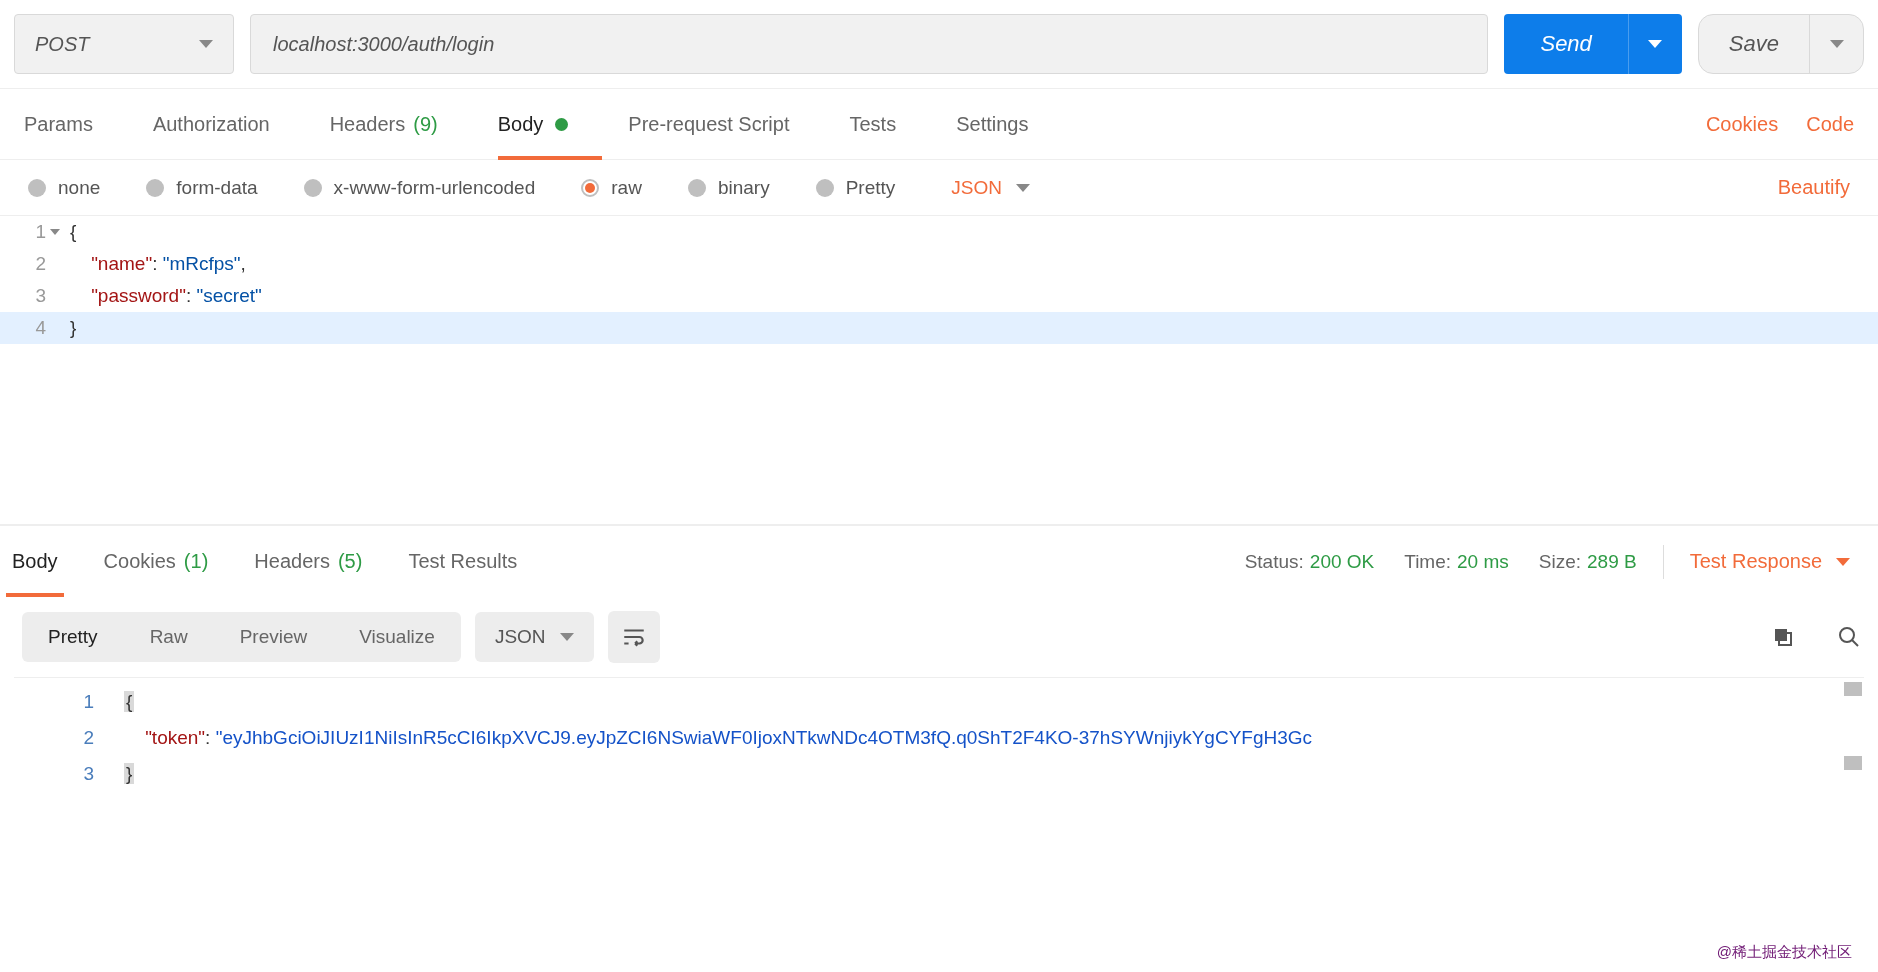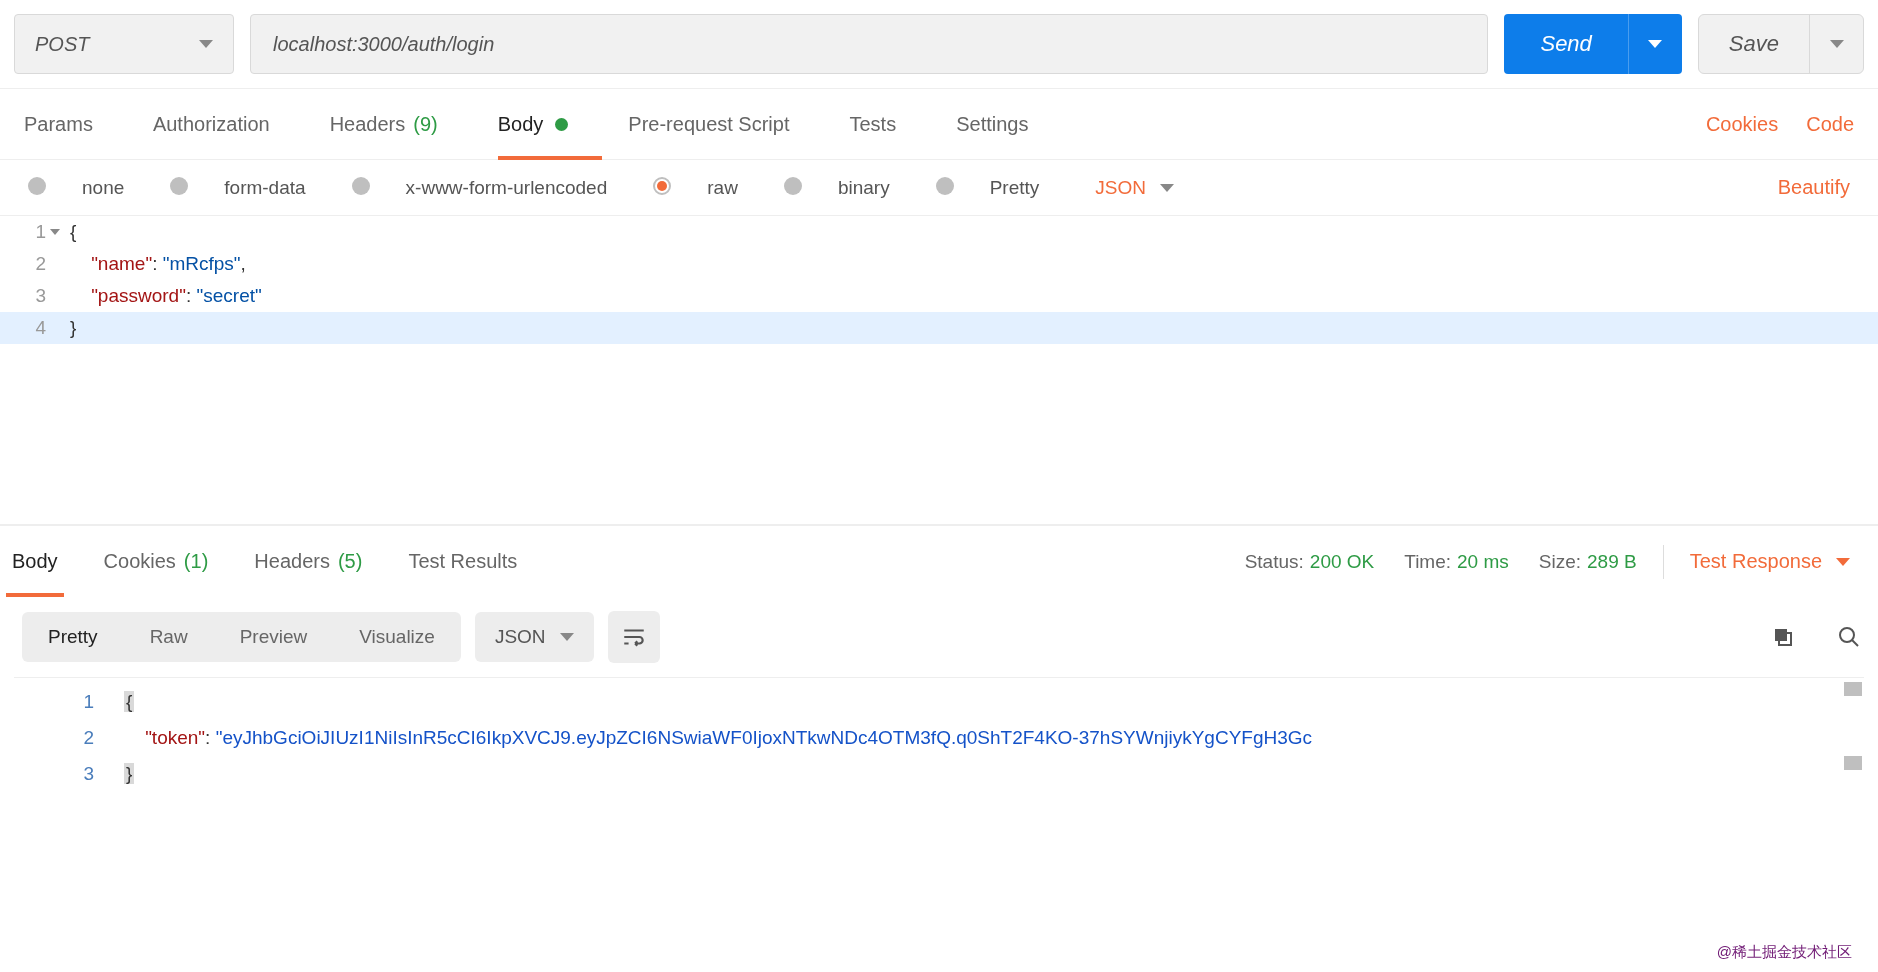--- a/index.html
+++ b/index.html
@@ -8,37 +8,37 @@
 
 .req-bar { display:flex; gap:16px; padding:14px 14px 14px 14px; background:#fff;font-style:italic; }
 .method-select { display:flex; align-items:center; justify-content:space-between; width:220px; height:60px; background:#f1f1f1; border:1px solid #d9d9d9; border-radius:4px; padding:0 20px; cursor:pointer; }
 .method-select span { color:#555; font-size:20px; }
 .caret-down { width:0; height:0; border-left:7px solid transparent; border-right:7px solid transparent; border-top:8px solid #888; }
 .url-input { flex:1; height:60px; background:#f1f1f1; border:1px solid #d9d9d9; border-radius:4px; padding:0 22px; font-size:20px; color:#555; display:flex; align-items:center; }
 .send-btn { display:flex; align-items:center; height:60px; background:#0d7dea; border-radius:4px; overflow:hidden; cursor:pointer; }
 .send-btn .lbl { color:#fff; font-size:22px; padding:0 36px; }
 .send-btn .dd { width:54px; height:100%; display:flex; align-items:center; justify-content:center; border-left:1px solid rgba(255,255,255,0.25); }
 .send-btn .dd .caret-down { border-top-color:#fff; }
-.save-btn { display:flex; align-items:center; height:60px; background:#f1f1f1; border:1px solid #d9d9d9; border-radius:6px; overflow:hidden; cursor:pointer; }
+.save-btn { display:flex; align-items:center; height:60px; background:#f1f1f1; border:1px solid #d9d9d9; border-radius:15px; overflow:hidden; cursor:pointer; }
 .save-btn .lbl { color:#555; font-size:22px; padding:0 30px; }
 .save-btn .dd { width:54px; height:100%; display:flex; align-items:center; justify-content:center; border-left:1px solid #d9d9d9; }
 
 
 .req-tabs { display:flex; align-items:center; padding:0 24px; border-top:1px solid #eee; border-bottom:1px solid #eee; height:72px; }
 .req-tab { margin-right:60px; color:#666; font-size:20px; height:100%; display:flex; align-items:center; cursor:pointer; position:relative; }
 .req-tab.active { color:#222; }
 .req-tab.active::after { content:""; position:absolute; left:0; right:-34px; bottom:-1px; height:4px; background:#f26b3a; }
 .count { color:#2e9b45; margin-left:8px; }
 .dot-green { width:13px; height:13px; border-radius:50%; background:#2e9b45; margin-left:12px; }
 .req-tabs .spacer { flex:1; }
 .link-orange { color:#f26b3a; font-size:20px; cursor:pointer; margin-left:28px; }
 
 
 .body-types { display:flex; align-items:center; padding:0 28px; height:56px; border-bottom:1px solid #eee; }
-.radio-item { display:flex; align-items:flex-start; margin-right:46px; cursor:pointer;gap:24px; }
+.radio-item { display:flex; align-items:center; margin-right:46px; cursor:pointer; }
 .radio { width:18px; height:18px; border-radius:50%; background:#bfbfbf; margin-right:12px; }
 .radio.sel { background:#fff; border:2px solid #bfbfbf; position:relative; }
 .radio.sel::after { content:""; position:absolute; inset:2px; border-radius:50%; background:#f26b3a; }
 .radio-item span { color:#555; font-size:19px; }
 .json-dd { display:flex; align-items:center; margin-left:10px; cursor:pointer; }
 .json-dd span { color:#f26b3a; font-size:19px; margin-right:14px; }
 .body-types .spacer { flex:1; }
 
 
 .editor { font-family: Menlo, Consolas, "Courier New", monospace; font-size:19px; border-bottom:1px solid #eee; }

